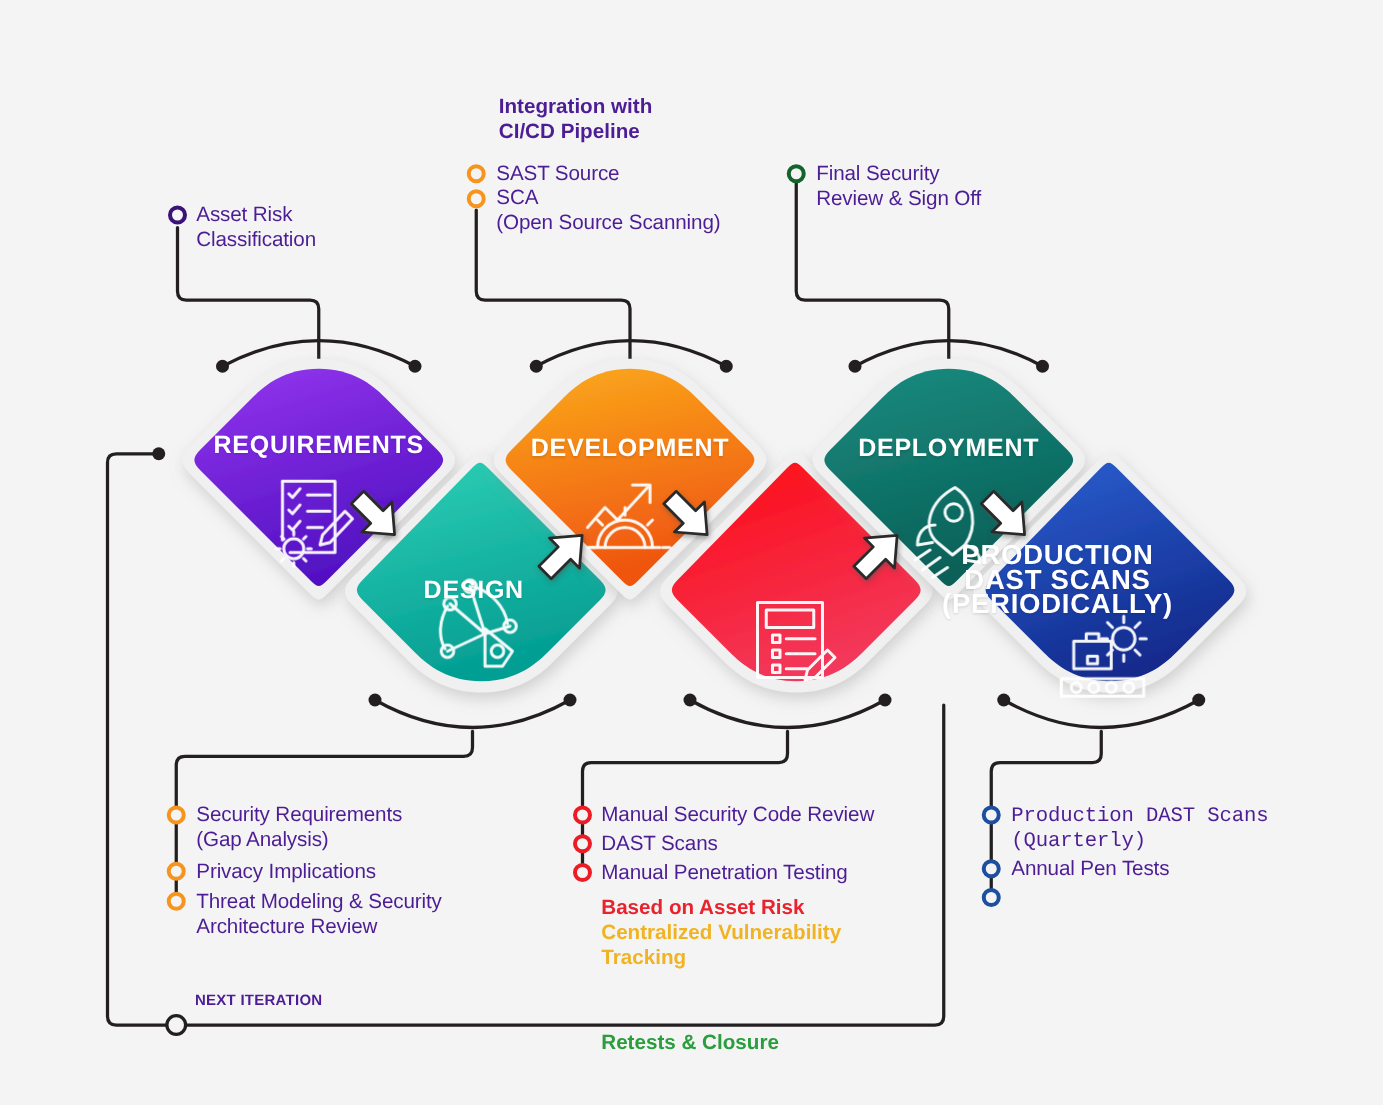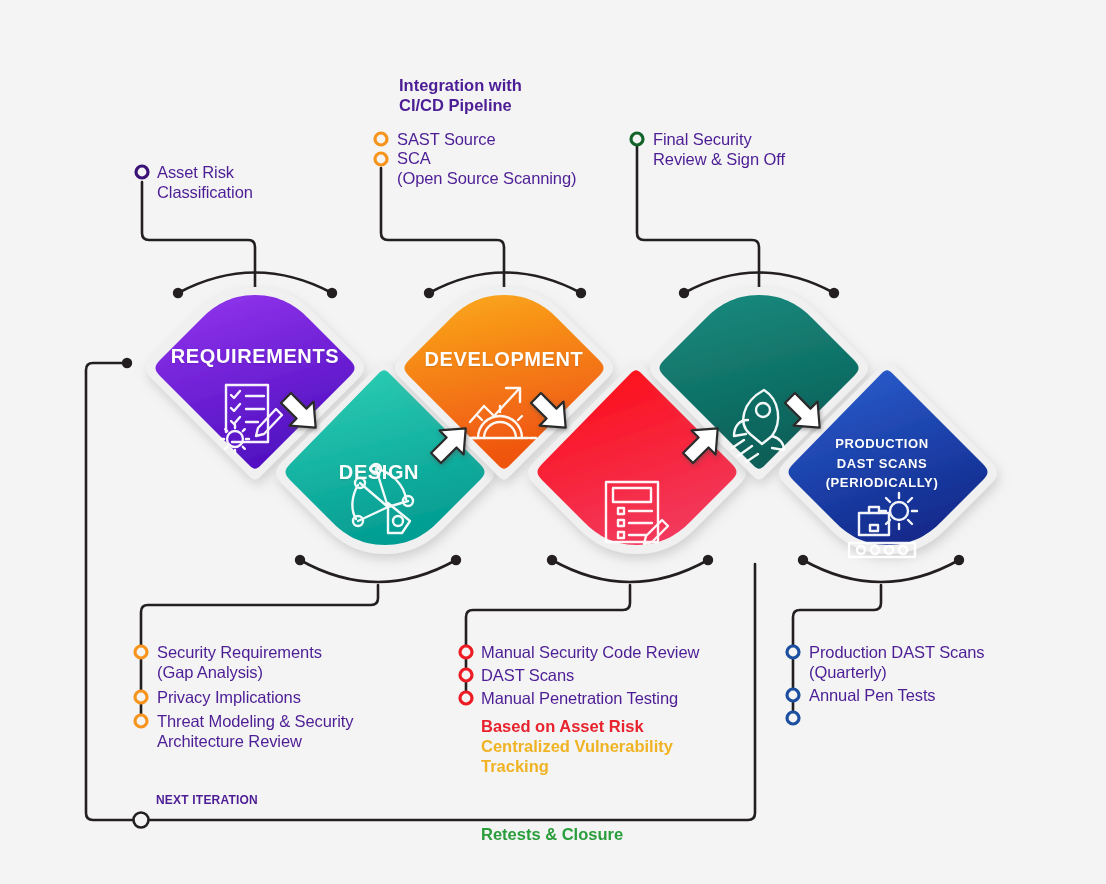--- a/index.html
+++ b/index.html
@@ -255,21 +255,22 @@
 
       <circle cx="793" cy="652" r="6" stroke="#1c4fa0"></circle>
       <circle cx="793" cy="695" r="6" stroke="#1c4fa0"></circle>
       <circle cx="793" cy="718" r="6" stroke="#1c4fa0"></circle>
     </g>
   </svg>
 
   <div class="dia-label" style="left:285px;top:461px;width:188px;font-size:20px;">DESIGN</div>
   <div class="dia-label" style="left:155px;top:345px;width:200px;font-size:20px;">REQUIREMENTS</div>
   <div class="dia-label" style="left:404px;top:348px;width:200px;font-size:20px;">DEVELOPMENT</div>
-  <div class="dia-label" style="left:788px;top:434px;width:188px;font-size:13px;line-height:19.5px;">PRODUCTION
+  <div class="dia-label" style="left:659px;top:348px;width:200px;font-size:20px;">DEPLOYMENT</div>
+  <div class="dia-label" style="left:752px;top:434px;width:188px;font-size:22px;line-height:19.5px;">PRODUCTION
 DAST SCANS
 (PERIODICALLY)</div>
 
   <div class="txt annot" style="left:157px;top:163px;">Asset Risk
 Classification</div>
 
   <div class="txt annot-title" style="left:399px;top:76px;">Integration with
 CI/CD Pipeline</div>
   <div class="txt annot" style="left:397px;top:130px;">SAST Source</div>
   <div class="txt annot" style="left:397px;top:149px;">SCA
@@ -286,19 +287,19 @@
 
   <div class="txt annot" style="left:481px;top:643px;">Manual Security Code Review</div>
   <div class="txt annot" style="left:481px;top:666px;">DAST Scans</div>
   <div class="txt annot" style="left:481px;top:689px;">Manual Penetration Testing</div>
 
   <div class="txt sub-red" style="left:481px;top:716px;">Based on Asset Risk</div>
   <div class="txt sub-amber" style="left:481px;top:736px;">Centralized Vulnerability
 Tracking</div>
   <div class="txt sub-green" style="left:481px;top:776px;margin-top:48px;">Retests &amp; Closure</div>
 
-  <div class="txt annot" style="left:809px;top:643px;">Production DAST Scans
+  <div class="txt annot" style="left:809px;top:643px;font-family:Liberation Mono, monospace;">Production DAST Scans
 (Quarterly)</div>
   <div class="txt annot" style="left:809px;top:686px;">Annual Pen Tests</div>
 
   <div class="txt next-iter" style="left:156px;top:793px;">NEXT ITERATION</div>
 
 </div>
 
 </body></html>

